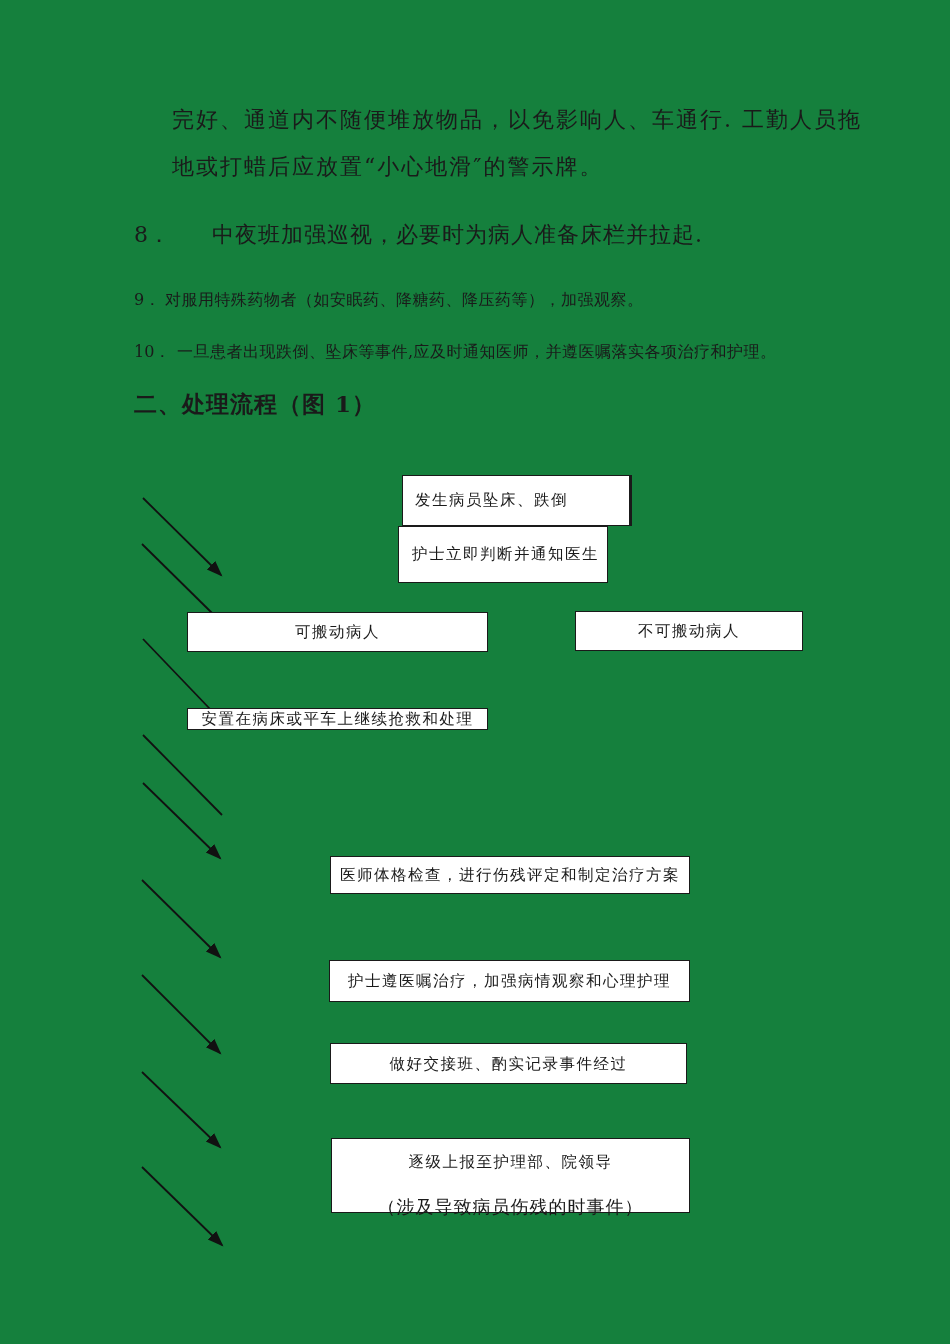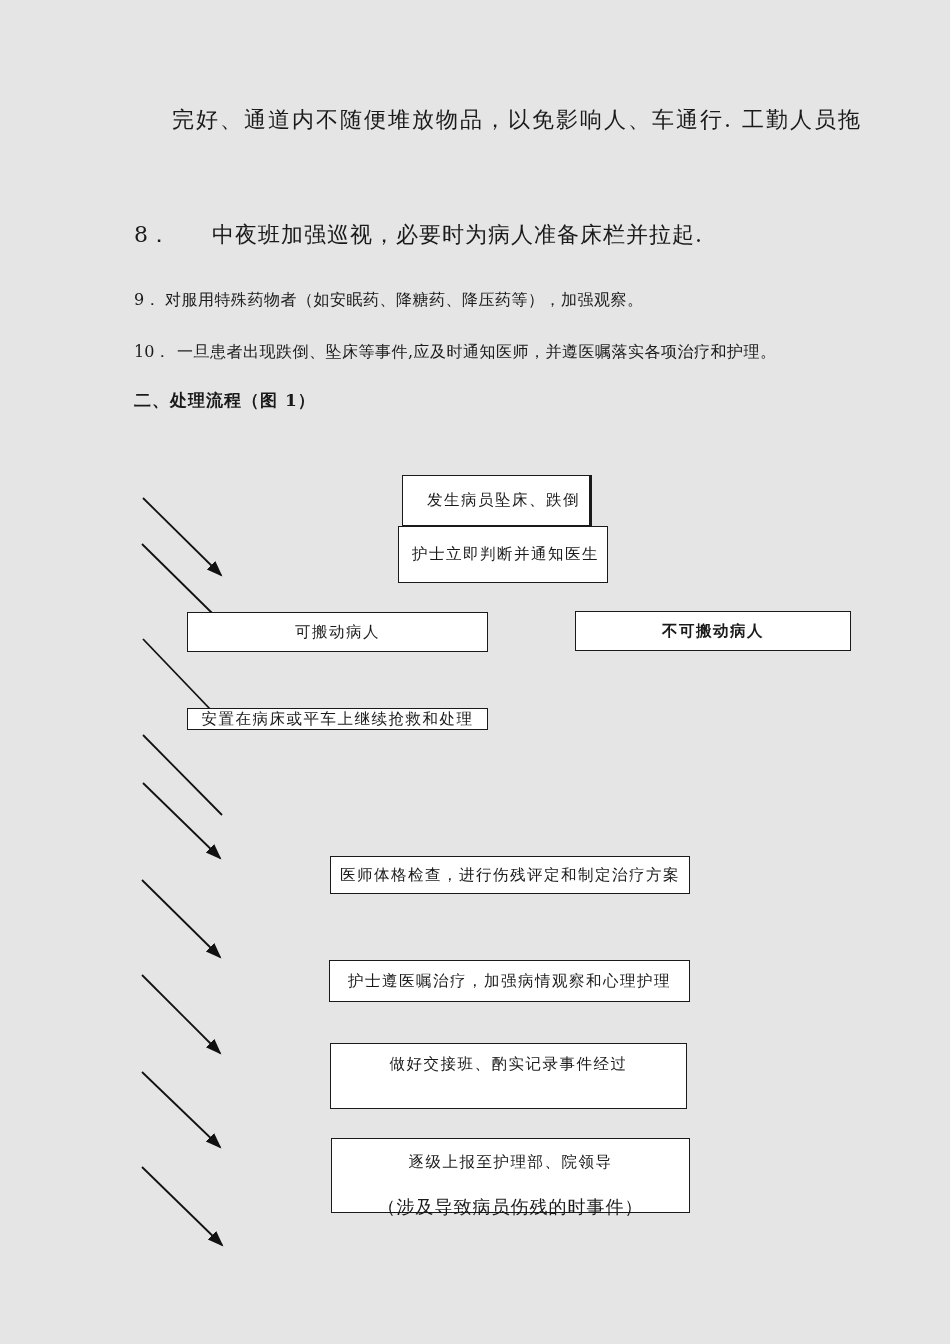--- a/index.html
+++ b/index.html
@@ -1,21 +1,21 @@
 <!DOCTYPE html>
 <html><head>
 <meta charset="utf-8">
 <style>
   html, body { margin: 0; padding: 0; background: #888; }
   .page {
     position: relative;
     width: 950px;
     height: 1344px;
     margin: 0 auto;
-    background: #e5e5e5;
+    background: #15803d;
     font-family: "DejaVu Serif", "Liberation Serif", serif;
     color: #1a1a1a;
     overflow: hidden;
   }
   .abs { position: absolute; }
   .bigtext {
     font-size: 22px;
     letter-spacing: 2px;
     line-height: 28px;
     white-space: nowrap;
@@ -25,66 +25,67 @@
     letter-spacing: 0.5px;
     line-height: 22px;
     white-space: nowrap;
   }
   .item { display: flex; align-items: baseline; }
   .num { display: inline-block; flex: 0 0 auto; }
   .n8  { width: 78px; letter-spacing: 0; }
   .n9  { width: 31px; letter-spacing: 0; }
   .n10 { width: 43px; letter-spacing: 0; }
   .heading {
-    font-size: 17px;
+    font-size: 23px;
     font-weight: bold;
     letter-spacing: 1px;
     white-space: nowrap;
   }
   .arrows { position: absolute; left: 0; top: 0; pointer-events: none; }
   .arrows line { stroke: #111111; stroke-width: 1.8; }
   .fbox {
     position: absolute;
     box-sizing: border-box;
     background: #ffffff;
     border: 1.5px solid #1a1a1a;
     display: flex;
     align-items: center;
     font-size: 15.5px;
     letter-spacing: 1.5px;
     white-space: nowrap;
     color: #1a1a1a;
   }
   .fbox.center { justify-content: center; }
-  .b1  { left: 402px; top: 475px;  width: 190px; height: 51px; padding-left: 24px; border-right-width: 3px; }
+  .b1  { left: 402px; top: 475px;  width: 230px; height: 51px; padding-left: 12px; border-right-width: 3px; }
   .b2  { left: 398px; top: 526px;  width: 210px; height: 57px; padding-left: 13px; }
   .b3  { left: 187px; top: 612px;  width: 301px; height: 40px; }
-  .b4  { left: 575px; top: 611px;  width: 276px; height: 40px; font-weight: bold; }
+  .b4  { left: 575px; top: 611px;  width: 228px; height: 40px; }
   .b5  { left: 187px; top: 708px;  width: 301px; height: 22px; }
   .b6  { left: 575px; top: 708px;  width: 260px; height: 40px; }
   .b7  { left: 330px; top: 856px;  width: 360px; height: 38px; }
   .b8  { left: 329px; top: 949px;  width: 361px; height: 42px; margin-top: 11px; }
-  .b9  { left: 330px; top: 1043px; width: 357px; height: 66px; align-items: flex-start; padding-top: 10px; }
+  .b9  { left: 330px; top: 1043px; width: 357px; height: 41px; align-items: flex-start; padding-top: 10px; }
   .b10 { left: 331px; top: 1138px; width: 359px; height: 75px; align-items: flex-start; padding-top: 13px; }
   .fcaption {
     position: absolute;
     left: 331px; top: 1195px; width: 359px;
     text-align: center;
     font-size: 18px;
     letter-spacing: 1px;
     white-space: nowrap;
     color: #1a1a1a;
   }
 </style>
 </head>
 <body>
 
 <div class="page">
 
   <div class="abs bigtext" style="left:172px; top:106px;">完好、通道内不随便堆放物品，以免影响人、车通行. 工勤人员拖</div>
+  <div class="abs bigtext" style="left:172px; top:153px;">地或打蜡后应放置“小心地滑″的警示牌。</div>
 
   <div class="abs bigtext item" style="left:134px; top:221px; letter-spacing:1px;">
     <span class="num n8">8．</span>
       <span>中夜班加强巡视，必要时为病人准备床栏并拉起.</span>
   </div>
 
   <div class="abs smalltext item" style="left:134px; top:289px;">
     <span class="num n9">9．</span>
       <span>对服用特殊药物者（如安眠药、降糖药、降压药等），加强观察。</span>
   </div>

